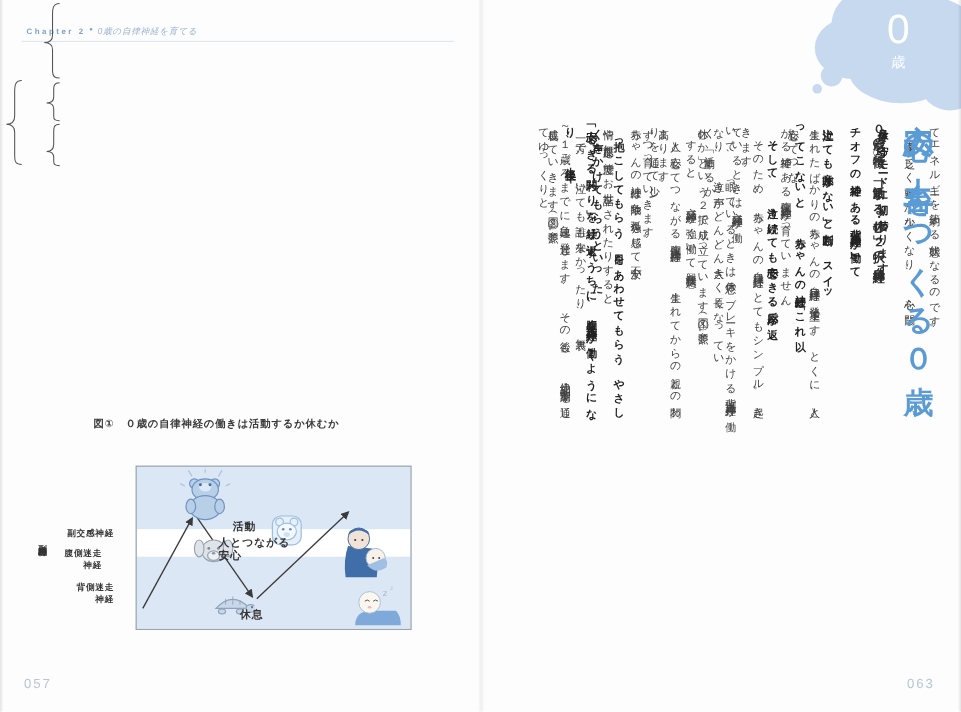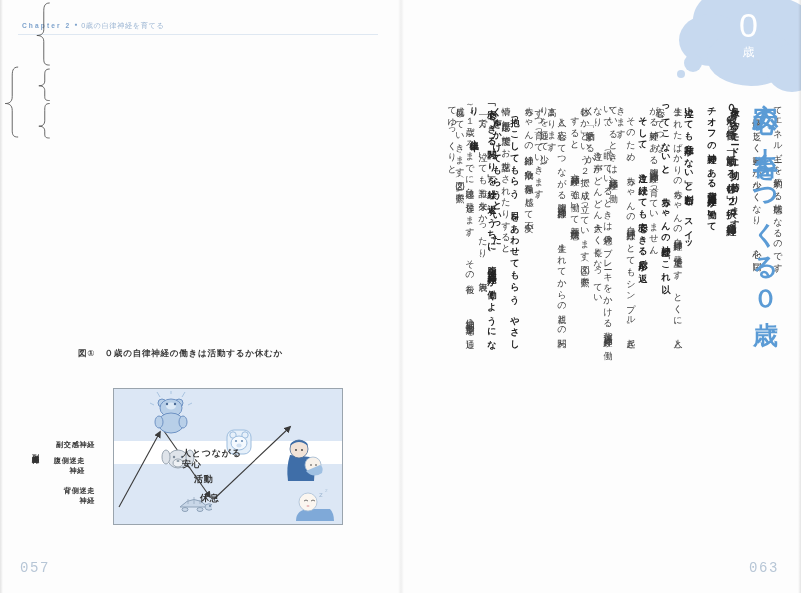--- a/index.html
+++ b/index.html
@@ -25,31 +25,31 @@
 
   
   .runhead{
     position:absolute;left:22px;top:21px;
     font-size:7.2px;letter-spacing:.9px;color:#7da2cc;
     white-space:nowrap;
     font-family:"Liberation Sans","DejaVu Sans",sans-serif;
   }
   .runhead .chap{letter-spacing:2.1px;font-weight:700;font-size:6.6px;}
   .runhead .dot{font-size:5px;vertical-align:2px;margin:0 3px;}
-  .runhead .jp{color:#9ab4d2;letter-spacing:.6px;}
+  .runhead .jp{color:#9ab4d2;letter-spacing:.6px;font-style:italic;}
   .runhead-rule{
     position:absolute;left:18px;top:34px;width:360px;height:1px;
     background:#dfe8f2;
   }
 
   
   .folio{
     position:absolute;bottom:17px;
-    font-size:14px;letter-spacing:1.6px;color:#b7c6d6;
-    font-family:Liberation Mono, monospace;
+    font-size:11px;letter-spacing:1.6px;color:#b7c6d6;
+    font-family:Liberation Sans, sans-serif;
   }
   .folio-l{left:20px;}
   .folio-r{right:22px;}
 
   
   .cloud-wrap{position:absolute;right:0;top:0;width:190px;height:105px;}
   .cloud-wrap svg{display:block;}
   .cloud-num{
     position:absolute;right:43px;top:8px;text-align:center;
     color:#ffffff;line-height:1;
@@ -106,23 +106,23 @@
   .band{position:absolute;left:0;width:100%;}
   .band-top{top:0;height:52px;background:#dce7f5;}
   .band-mid{top:52px;height:23px;background:#ffffff;}
   .band-bot{top:75px;height:60px;background:#dce7f5;}
 
   .fig-label{
     position:absolute;font-size:9px;font-weight:700;color:#333;
     font-family:"DejaVu Sans","Liberation Sans",sans-serif;
     letter-spacing:.8px;white-space:nowrap;
   }
-  .lab-katsudo{left:80px;top:44px;margin-top:40px;}
+  .lab-katsudo{left:80px;top:44px;}
   .lab-anshin{left:68px;top:59px;text-align:left;line-height:1.25;}
-  .lab-kyusoku{left:86px;top:103px;text-align:center;}
+  .lab-kyusoku{left:86px;top:117px;text-align:center;}
 
   
   .side-lab{
     position:absolute;
     font-size:7.2px;font-weight:700;color:#333;letter-spacing:.6px;
     font-family:"DejaVu Sans","Liberation Sans",sans-serif;
     text-align:right;line-height:1.35;
   }
   .side-kousen{left:40px;top:440px;width:55px;}
   .side-fukusoku{left:28px;top:456px;width:57px;}

